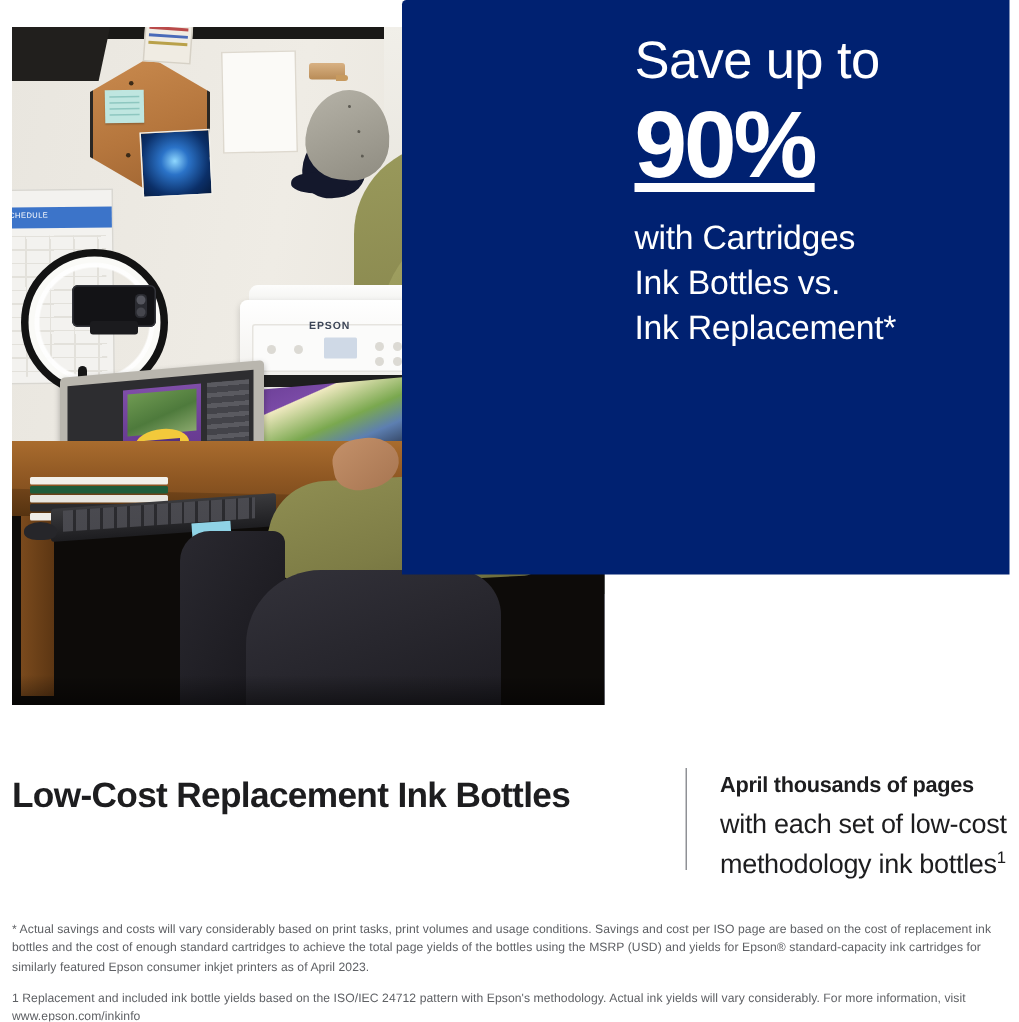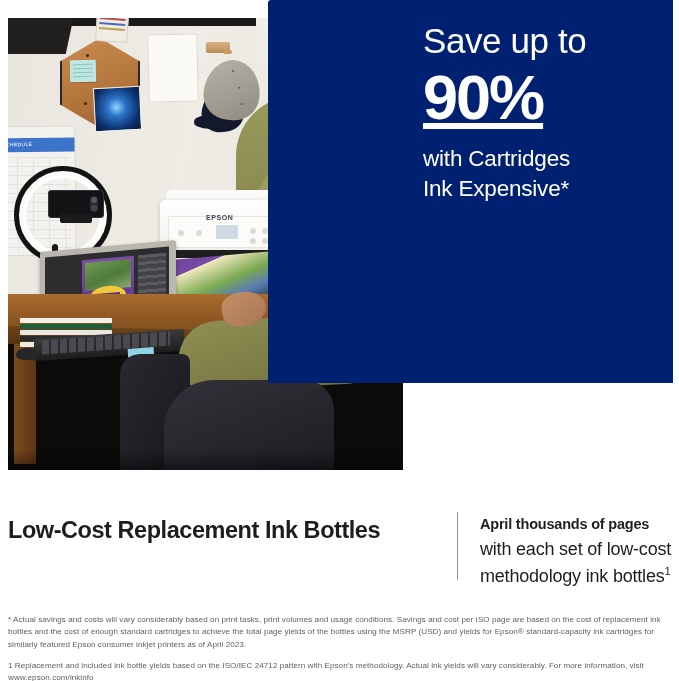--- a/index.html
+++ b/index.html
@@ -675,21 +675,22 @@
     <div class="ph-layer person-lap"></div>
     <div class="ph-layer photo-bottom-fade"></div>
   </div>
 
   <div class="blue-panel">
     <div class="promo-text">
       <div class="promo-line1">Save up to</div>
       <div class="promo-big">90%</div>
       <div class="promo-sub">
         <div>with Cartridges</div>
-        <div>Ink Expensive*</div>
+        <div>Ink Bottles vs.</div>
+        <div>Ink Replacement*</div>
       </div>
     </div>
   </div>
 </div>
 
 <div class="lower">
   <div class="lower-grid">
     <div class="headline-col">
       <div class="headline">
         <div>Low-Cost Replacement Ink Bottles</div>

